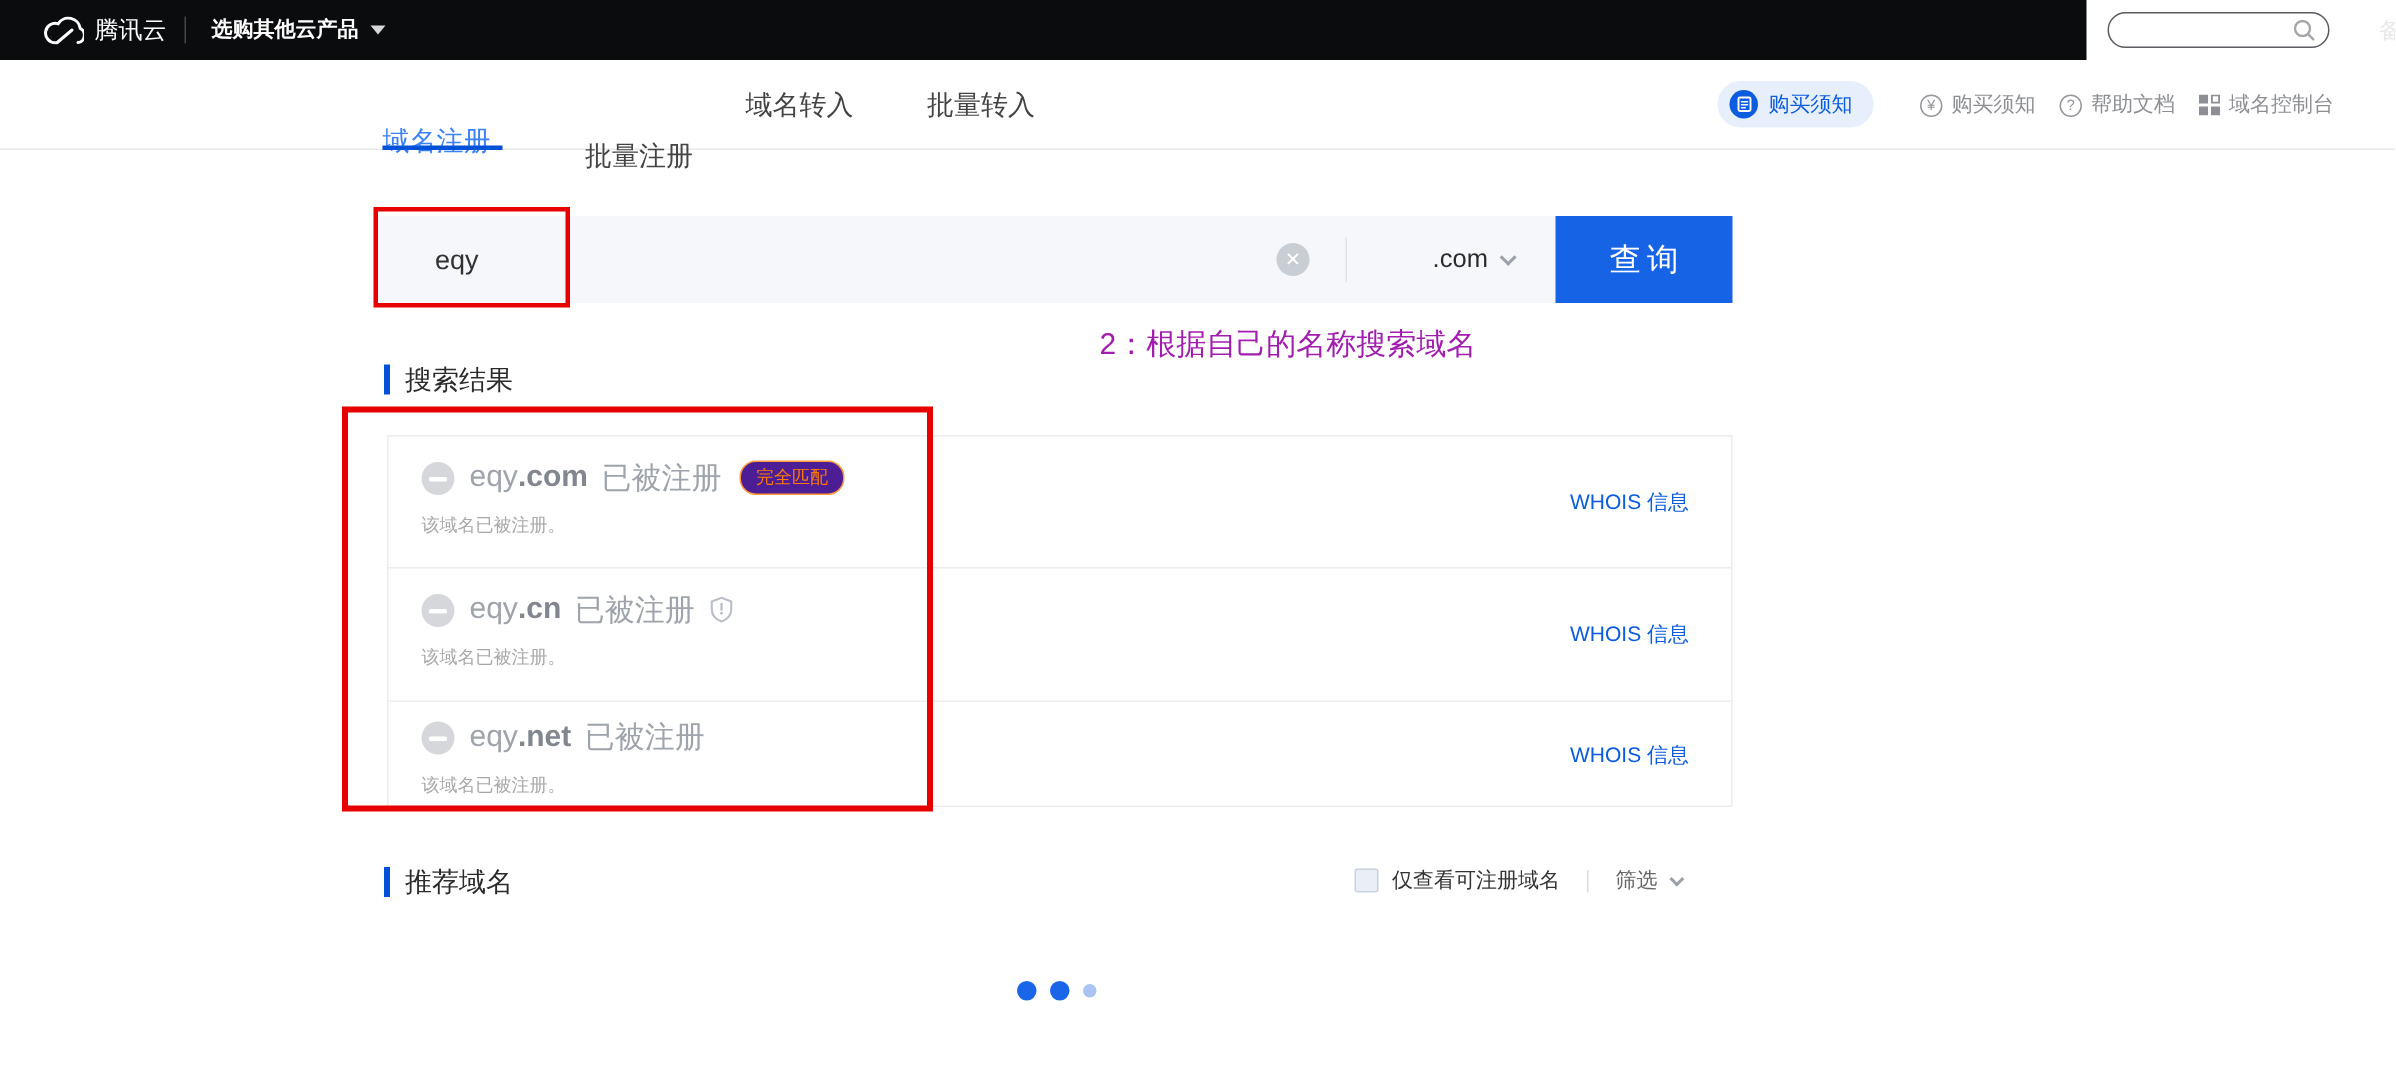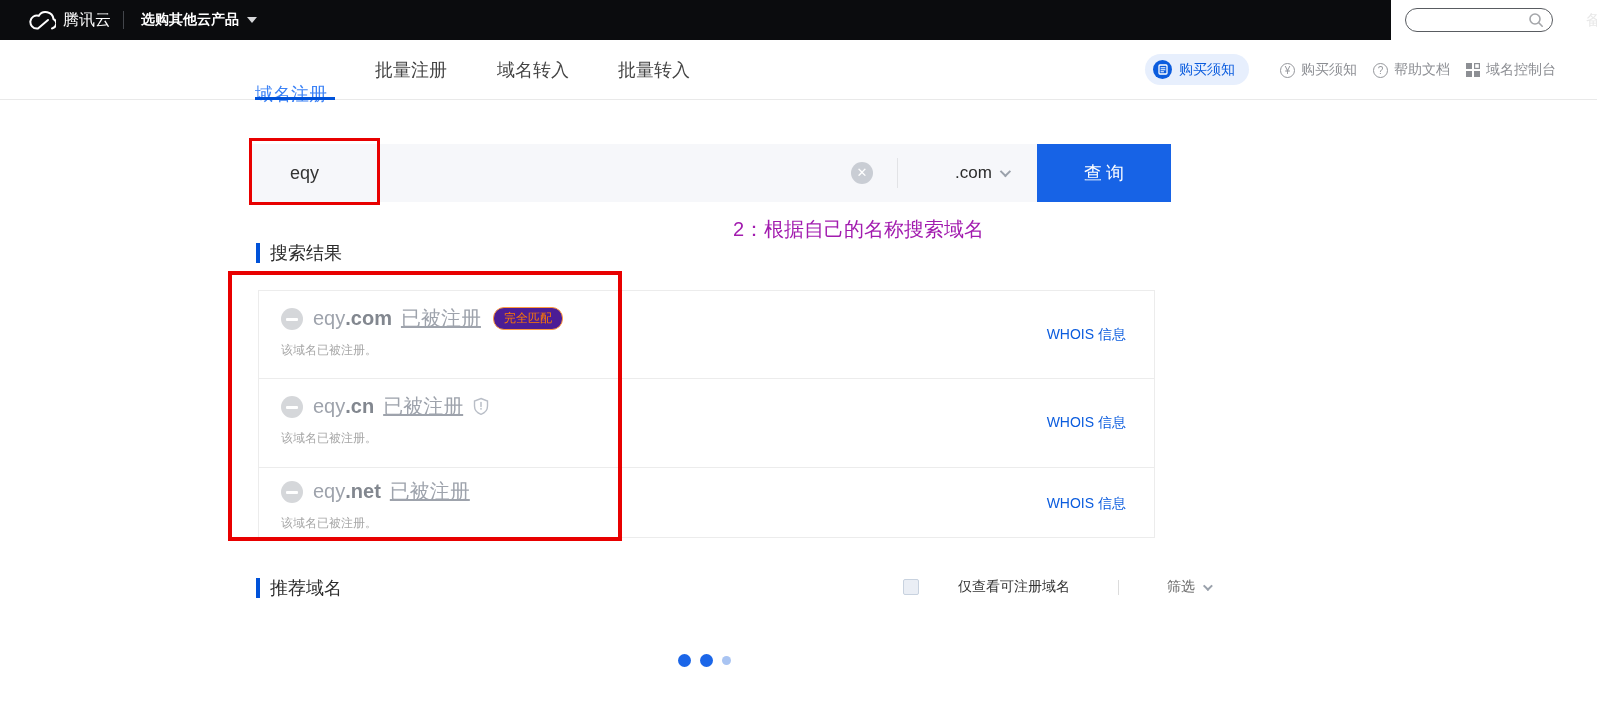--- a/index.html
+++ b/index.html
@@ -27,21 +27,21 @@
   .hlink { position:absolute; top:0; height:60px; display:flex; align-items:center; gap:6px; color:#8d8f94; font-size:14px; cursor:pointer; }
   .ring-icon { width:15px; height:15px; border:1px solid #95979c; border-radius:50%; font-size:10px; line-height:13px; text-align:center; color:#95979c; }
 
   
   .search-wrap { position:absolute; left:250px; top:144px; width:787px; height:58px; background:#f6f7fa; }
   .search-wrap input { position:absolute; left:40px; top:14px; width:520px; height:30px; border:none; outline:none; background:transparent; font-size:18px; color:#333; font-family:inherit; }
   .clear-icon { position:absolute; left:601px; top:18px; width:22px; height:22px; border-radius:50%; background:#c9cdd4; color:#fff; font-size:13px; line-height:22px; text-align:center; cursor:pointer; }
   .search-divider { position:absolute; left:647px; top:14px; width:1px; height:30px; background:#e2e3e6; }
   .tld-select { position:absolute; left:676px; top:0; width:111px; height:58px; display:flex; align-items:center; justify-content:center; gap:8px; font-size:17px; color:#2b2b2b; cursor:pointer; }
   .chev-down { width:8px; height:8px; border-right:2px solid #9aa1ab; border-bottom:2px solid #9aa1ab; transform:rotate(45deg) translateY(-2px); }
-  .query-btn { position:absolute; left:1037px; top:144px; width:134px; height:58px; background:#1763e6; color:#fff; font-size:18px; letter-spacing:4px; display:flex; align-items:center; justify-content:center; padding-left:4px; border:none; cursor:pointer; font-family:inherit; }
+  .query-btn { position:absolute; left:1037px; top:144px; width:118px; height:58px; background:#1763e6; color:#fff; font-size:21px; letter-spacing:4px; display:flex; align-items:center; justify-content:center; padding-left:4px; border:none; cursor:pointer; font-family:inherit; }
 
   
   .red-rect-1 { position:absolute; left:249px; top:138px; width:131px; height:67px; border:3px solid #e80000; z-index:6; pointer-events:none; }
   .red-rect-2 { position:absolute; left:228px; top:271px; width:394px; height:270px; border:4px solid #e80000; z-index:6; pointer-events:none; }
   .red-note { position:absolute; left:733px; top:216px; font-size:20px; color:#a21caf; font-weight:500; z-index:6; }
 
   
   .sec-head { position:absolute; display:flex; align-items:center; gap:10px; }
   .sec-bar { width:4px; height:20px; background:#0052d9; }
   .sec-title { font-size:18px; color:#2b2b2b; }
@@ -53,21 +53,21 @@
   .rrow-1 { top:0; height:87px; }
   .rrow-2 { top:87px; height:89px; }
   .rrow-3 { top:176px; height:72px; }
   .minus-circle { position:absolute; left:22px; top:17px; width:22px; height:22px; border-radius:50%; background:#d5d7da; }
   .minus-circle::after { content:""; position:absolute; left:5px; top:10px; width:12px; height:3px; background:#fff; border-radius:1px; }
   .rrow-3 .minus-circle { top:13px; }
   .row-title { position:absolute; left:54px; top:14px; display:flex; align-items:center; white-space:nowrap; }
   .rrow-3 .row-title { top:10px; }
   .dname { font-size:20px; color:#9ea3ac; }
   .dtld { font-size:20px; color:#82878f; font-weight:bold; }
-  .dstatus { font-size:20px; color:#9ea3ac; margin-left:9px;text-decoration:underline; }
+  .dstatus { font-size:20px; color:#9ea3ac; margin-left:9px; }
   .badge { margin-left:12px; font-size:12px; color:#ff7a00; border:1px solid #ff9a40; border-radius:11px; padding:2px 10px; background:#4c1d95; }
   .shield { margin-left:9px; display:inline-flex; }
   .row-note { position:absolute; left:22px; top:51px; font-size:12px; color:#a8a8a8; }
   .rrow-3 .row-note { top:47px; }
   .whois { position:absolute; right:28px; top:50%; transform:translateY(-50%); font-size:14px; color:#0b5cde; cursor:pointer; text-decoration:none; }
 
   
   .rec-controls { position:absolute; top:578px; display:flex; align-items:center; }
   .checkbox { width:16px; height:16px; background:#eaeef5; border:1px solid #c8d2df; border-radius:2px; cursor:pointer; }
   .cb-label { margin-left:9px; font-size:14px; color:#333; cursor:pointer; }
@@ -114,21 +114,21 @@
           <circle cx="7" cy="7" r="5" stroke="#a4a6aa" stroke-width="1.6"></circle>
           <path d="M10.8 10.8 L14.2 14.2" stroke="#a4a6aa" stroke-width="1.6" stroke-linecap="round"></path>
         </svg>
       </span>
     </div>
     <span class="edge-partial">备</span>
   </header>
 
   <nav class="subnav">
     <div class="tab active" style="left:255px;">域名注册</div>
-    <div class="tab" style="left:375px;">批量注册</div>
+    <div class="tab" style="left:390px;margin-top:34px;">批量注册</div>
     <div class="tab" style="left:497px;">域名转入</div>
     <div class="tab" style="left:618px;">批量转入</div>
     <div class="tab-underline"></div>
 
     <div class="notice-pill">
       <span class="doc-circle">
         <svg width="10" height="11" viewBox="0 0 10 11" fill="none">
           <rect x="1" y="1" width="8" height="9" rx="1" stroke="#ffffff" stroke-width="1.3"></rect>
           <path d="M3 3.8h4 M3 5.8h4 M3 7.8h2.5" stroke="#ffffff" stroke-width="1.1" stroke-linecap="round"></path>
         </svg>
@@ -218,21 +218,21 @@
       <div class="row-note">该域名已被注册。</div>
       <a class="whois">WHOIS 信息</a>
     </div>
 
   </div>
 
   <div class="sec-head" style="left:256px; top:576px;">
     <span class="sec-bar"></span>
     <span class="sec-title">推荐域名</span>
   </div>
-  <div class="rec-controls" style="left:903px;gap:30px;">
+  <div class="rec-controls" style="left:903px;">
     <span class="checkbox"></span>
     <span class="cb-label">仅查看可注册域名</span>
     <span class="rc-sep"></span>
     <span class="filter">
       <span>筛选</span>
       <span class="chev-sm"></span>
     </span>
   </div>
 
   <div class="dots">

